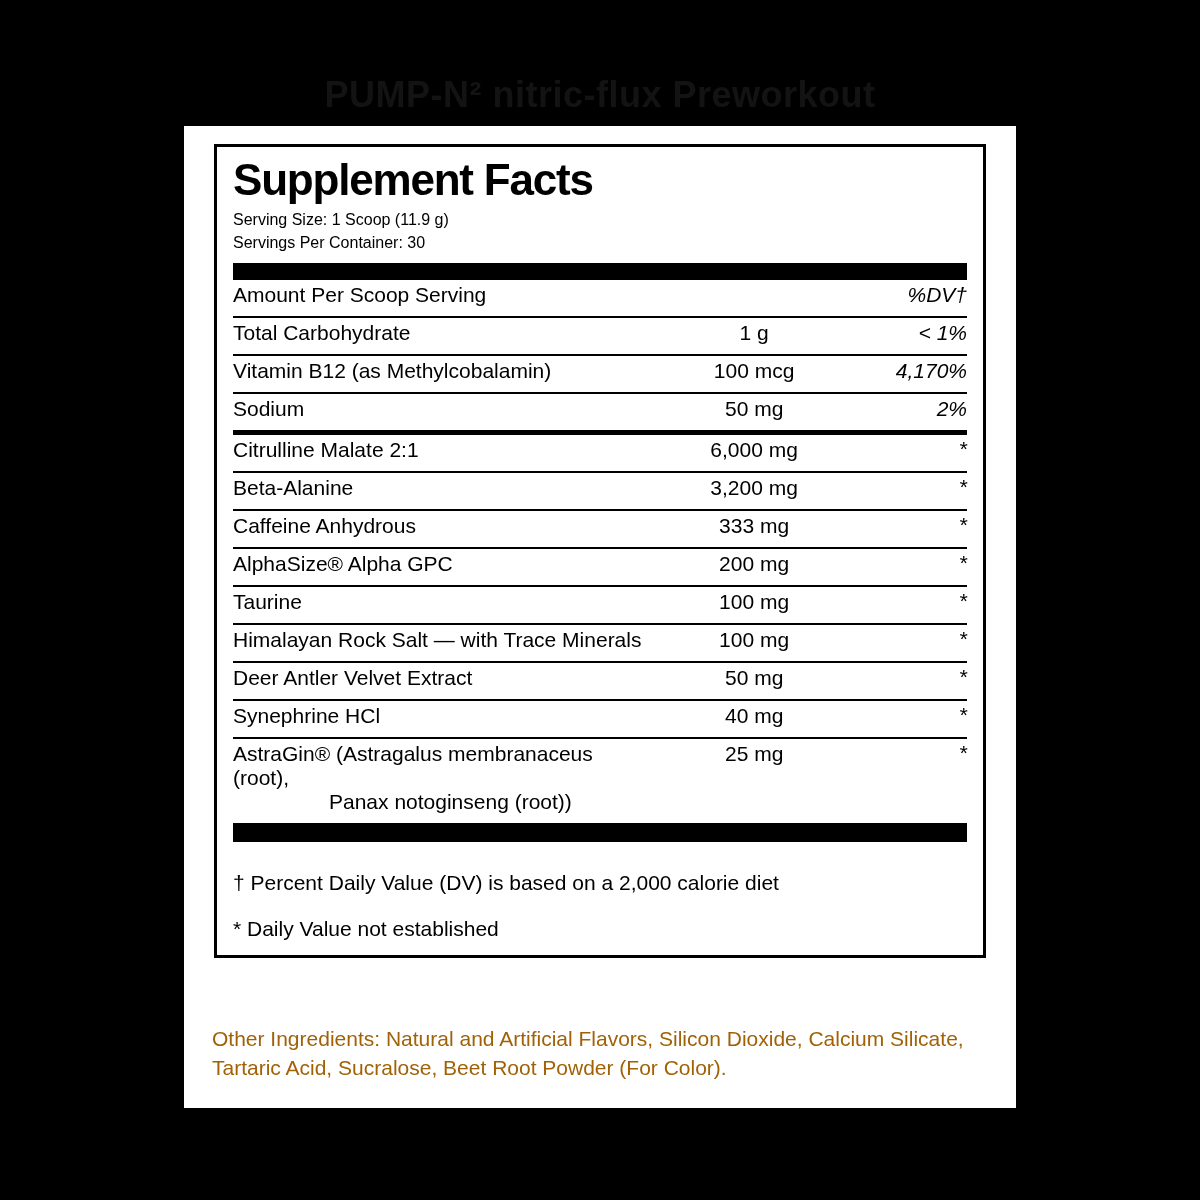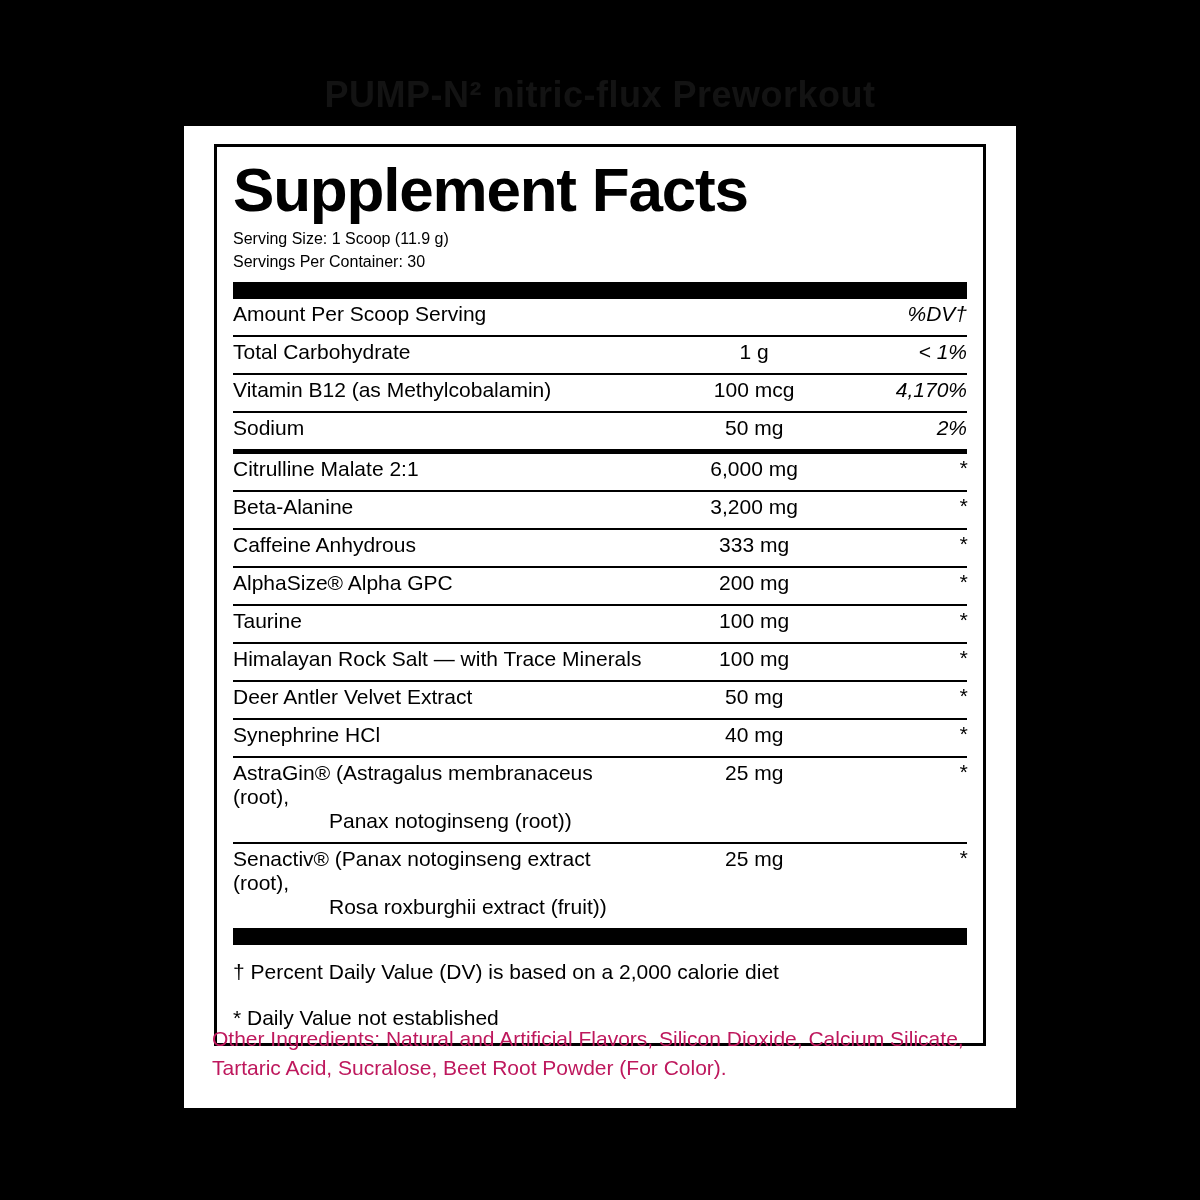--- a/index.html
+++ b/index.html
@@ -51,21 +51,21 @@
     left: 30px;
     top: 18px;
     width: 772px;
     box-sizing: border-box;
     border: 3px solid #000000;
     padding: 8px 16px 10px 16px;
     background: #ffffff;
   }
 
   .facts-title {
-    font-size: 62px;
+    font-size: 44px;
     font-weight: bold;
     line-height: 1.05;
     letter-spacing: -1.2px;
     color: #000000;
     margin: 2px 0 6px 0;
     white-space: nowrap;
   }
 
   .serving-line {
     font-size: 16px;
@@ -128,31 +128,31 @@
   }
   .star {
     font-size: 21px;
     line-height: 1;
   }
 
   .footnotes {
     font-size: 21px;
     color: #000000;
     line-height: 1.45;
-    margin-top: 12px;
+    margin-top: 26px;
   }
 
   .other-ingredients {
     position: absolute;
     left: 28px;
     right: 24px;
     top: 898px;
     font-size: 21px;
     line-height: 1.4;
-    color: #be185d;
+    color: #a16207;
   }
 </style>
 </head>
 <body>
 
 <div class="page">
 
   <div class="product-title">PUMP-N² nitric-flux Preworkout</div>
 
   <div class="panel">
@@ -243,28 +243,20 @@
 
           <tr>
             <td class="name">
               <span>AstraGin® (Astragalus membranaceus (root),</span>
               <span class="sub-name">Panax notoginseng (root))</span>
             </td>
             <td class="amount">25 mg</td>
             <td class="dv star">*</td>
           </tr>
 
-          <tr class="no-rule">
-            <td class="name">
-              <span>Senactiv® (Panax notoginseng extract (root),</span>
-              <span class="sub-name">Rosa roxburghii extract (fruit))</span>
-            </td>
-            <td class="amount">25 mg</td>
-            <td class="dv star">*</td>
-          </tr>
         </tbody>
       </table>
 
       <div class="bar-bottom"></div>
 
       <div class="footnotes">† Percent Daily Value (DV) is based on a 2,000 calorie diet</div>
       <div class="footnotes" style="margin-top:16px;">* Daily Value not established</div>
 
     </div>
 

